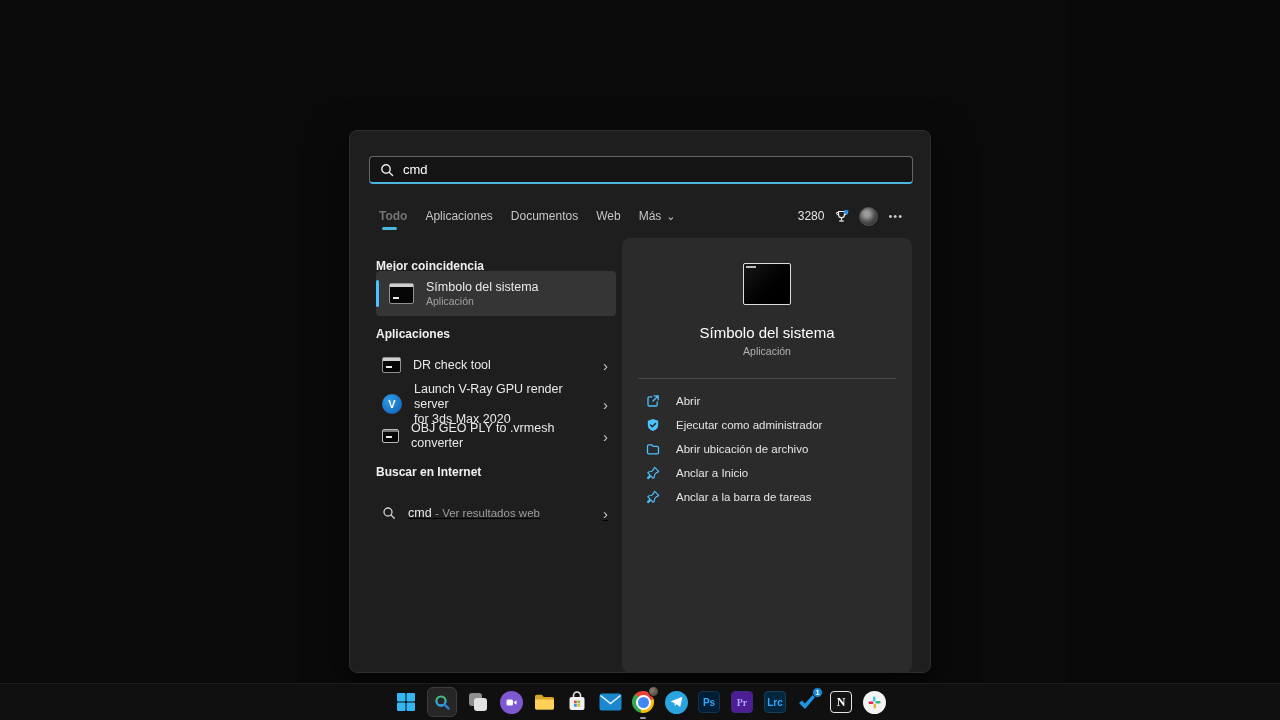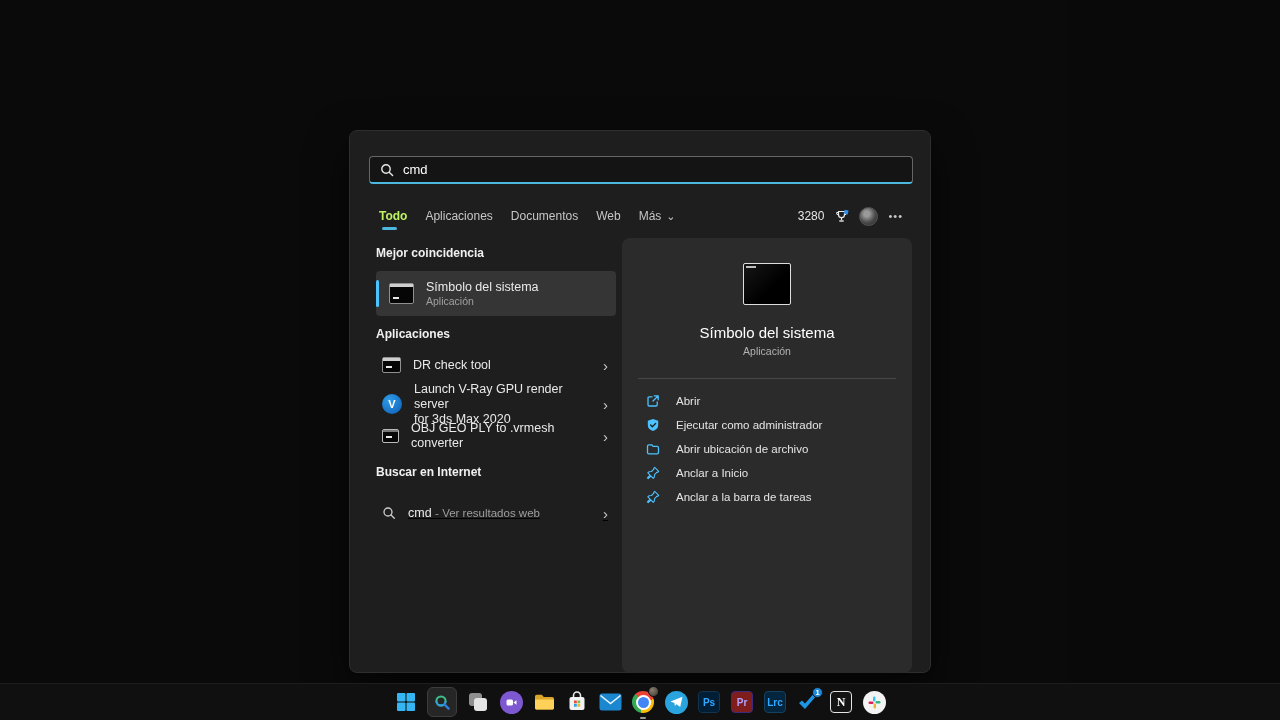--- a/index.html
+++ b/index.html
@@ -14,21 +14,21 @@
 
   .search-box { position:absolute; left:19px; top:25px; width:544px; height:28px;
     background:#141414; border:1px solid #666; border-bottom:2px solid #4cb8e0;
     border-radius:4px; display:flex; align-items:center; padding:0 10px; gap:9px; }
   .search-box .query { color:#fff; font-size:13px; }
 
   .tabs { position:absolute; left:29px; top:72px; width:524px; height:26px;
     display:flex; align-items:center; gap:18px; }
   .tab { position:relative; color:#c6c6c6; font-size:12px; cursor:default;
     display:flex; align-items:center; gap:5px; }
-  .tab.active { color:#bef264; font-weight:bold; }
+  .tab.active { color:#737373; font-weight:bold; }
   .tab.active .tab-underline { position:absolute; left:3px; bottom:-7px; width:15px;
     height:3px; border-radius:2px; background:#4cb8e0; }
   .chev-down { font-size:11px; color:#c6c6c6; line-height:8px; }
   .tabs-right { position:absolute; right:0; top:0; height:26px; display:flex;
     align-items:center; gap:10px; }
   .points { color:#e6e6e6; font-size:12px; }
   .avatar { width:19px; height:19px; border-radius:50%;
     background:radial-gradient(circle at 40% 35%, #9a9a9a 0 18%, #4c4c4c 55%, #222 100%);
     border:1px solid #555; }
   .more { color:#c9c9c9; font-size:11px; letter-spacing:1px; }
@@ -104,21 +104,21 @@
   .chrome { width:22px; height:22px; position:relative;
     background:conic-gradient(from -45deg, #ea4335 0 33%, #fbbc05 33% 66%, #34a853 66% 100%); }
   .chrome::before { content:""; width:11px; height:11px; border-radius:50%;
     background:#4286f5; border:2px solid #fff; }
   .chrome-badge { position:absolute; right:-4px; top:-4px; width:11px; height:11px;
     border-radius:50%; background:radial-gradient(circle at 35% 35%, #8a8070, #3a362e);
     border:1.5px solid #101010; }
   .adobe { width:22px; height:22px; border-radius:4px; display:flex;
     align-items:center; justify-content:center; font-weight:bold; font-size:10px; }
   .ps { background:#001e36; color:#31a8ff; border:1px solid #12344e; }
-  .pr { background:#7f1d1d; color:#b3a3ff; border:1px solid #3b2a7e; }
+  .pr { background:#4c1d95; color:#b3a3ff; border:1px solid #3b2a7e;font-family:Liberation Serif, serif; }
   .lrc { background:#04253e; color:#31a8ff; font-size:10px; border:1px solid #15415e; }
   .todo-badge { position:absolute; right:-3px; top:-3px; width:11px; height:11px;
     border-radius:50%; background:#1e88d8; border:1.5px solid #101010; color:#fff;
     font-size:7.5px; font-weight:bold; display:flex; align-items:center; justify-content:center; }
   .notion { width:22px; height:22px; border-radius:4px; background:#141414;
     border:1.5px solid #e4e4e4; color:#fff; font-weight:bold; font-size:12px;
     font-family:"Liberation Serif", serif; display:flex; align-items:center;
     justify-content:center; }
   .slack { width:23px; height:23px; background:#f3f3f3; }
 </style>
@@ -164,21 +164,21 @@
           <line x1="5.3" y1="12" x2="9.7" y2="12" stroke="#e8e8e8" stroke-width="1.4"></line>
           <rect x="10.2" y="1" width="4" height="4" fill="#2f8fe8" transform="rotate(12 12 3)"></rect>
         </svg>
         <div class="avatar"></div>
         <span class="more">•••</span>
       </div>
     </div>
 
     <div class="left-col">
 
-      <div class="sec-header" style="top:115px;">Mejor coincidencia</div>
+      <div class="sec-header" style="top:128px;">Mejor coincidencia</div>
 
       <div class="row best-row">
         <div class="best-bar"></div>
         <div class="cmd-ico cmd-lg"></div>
         <div>
           <div class="row-title">Símbolo del sistema</div>
           <div class="row-sub">Aplicación</div>
         </div>
       </div>
 

